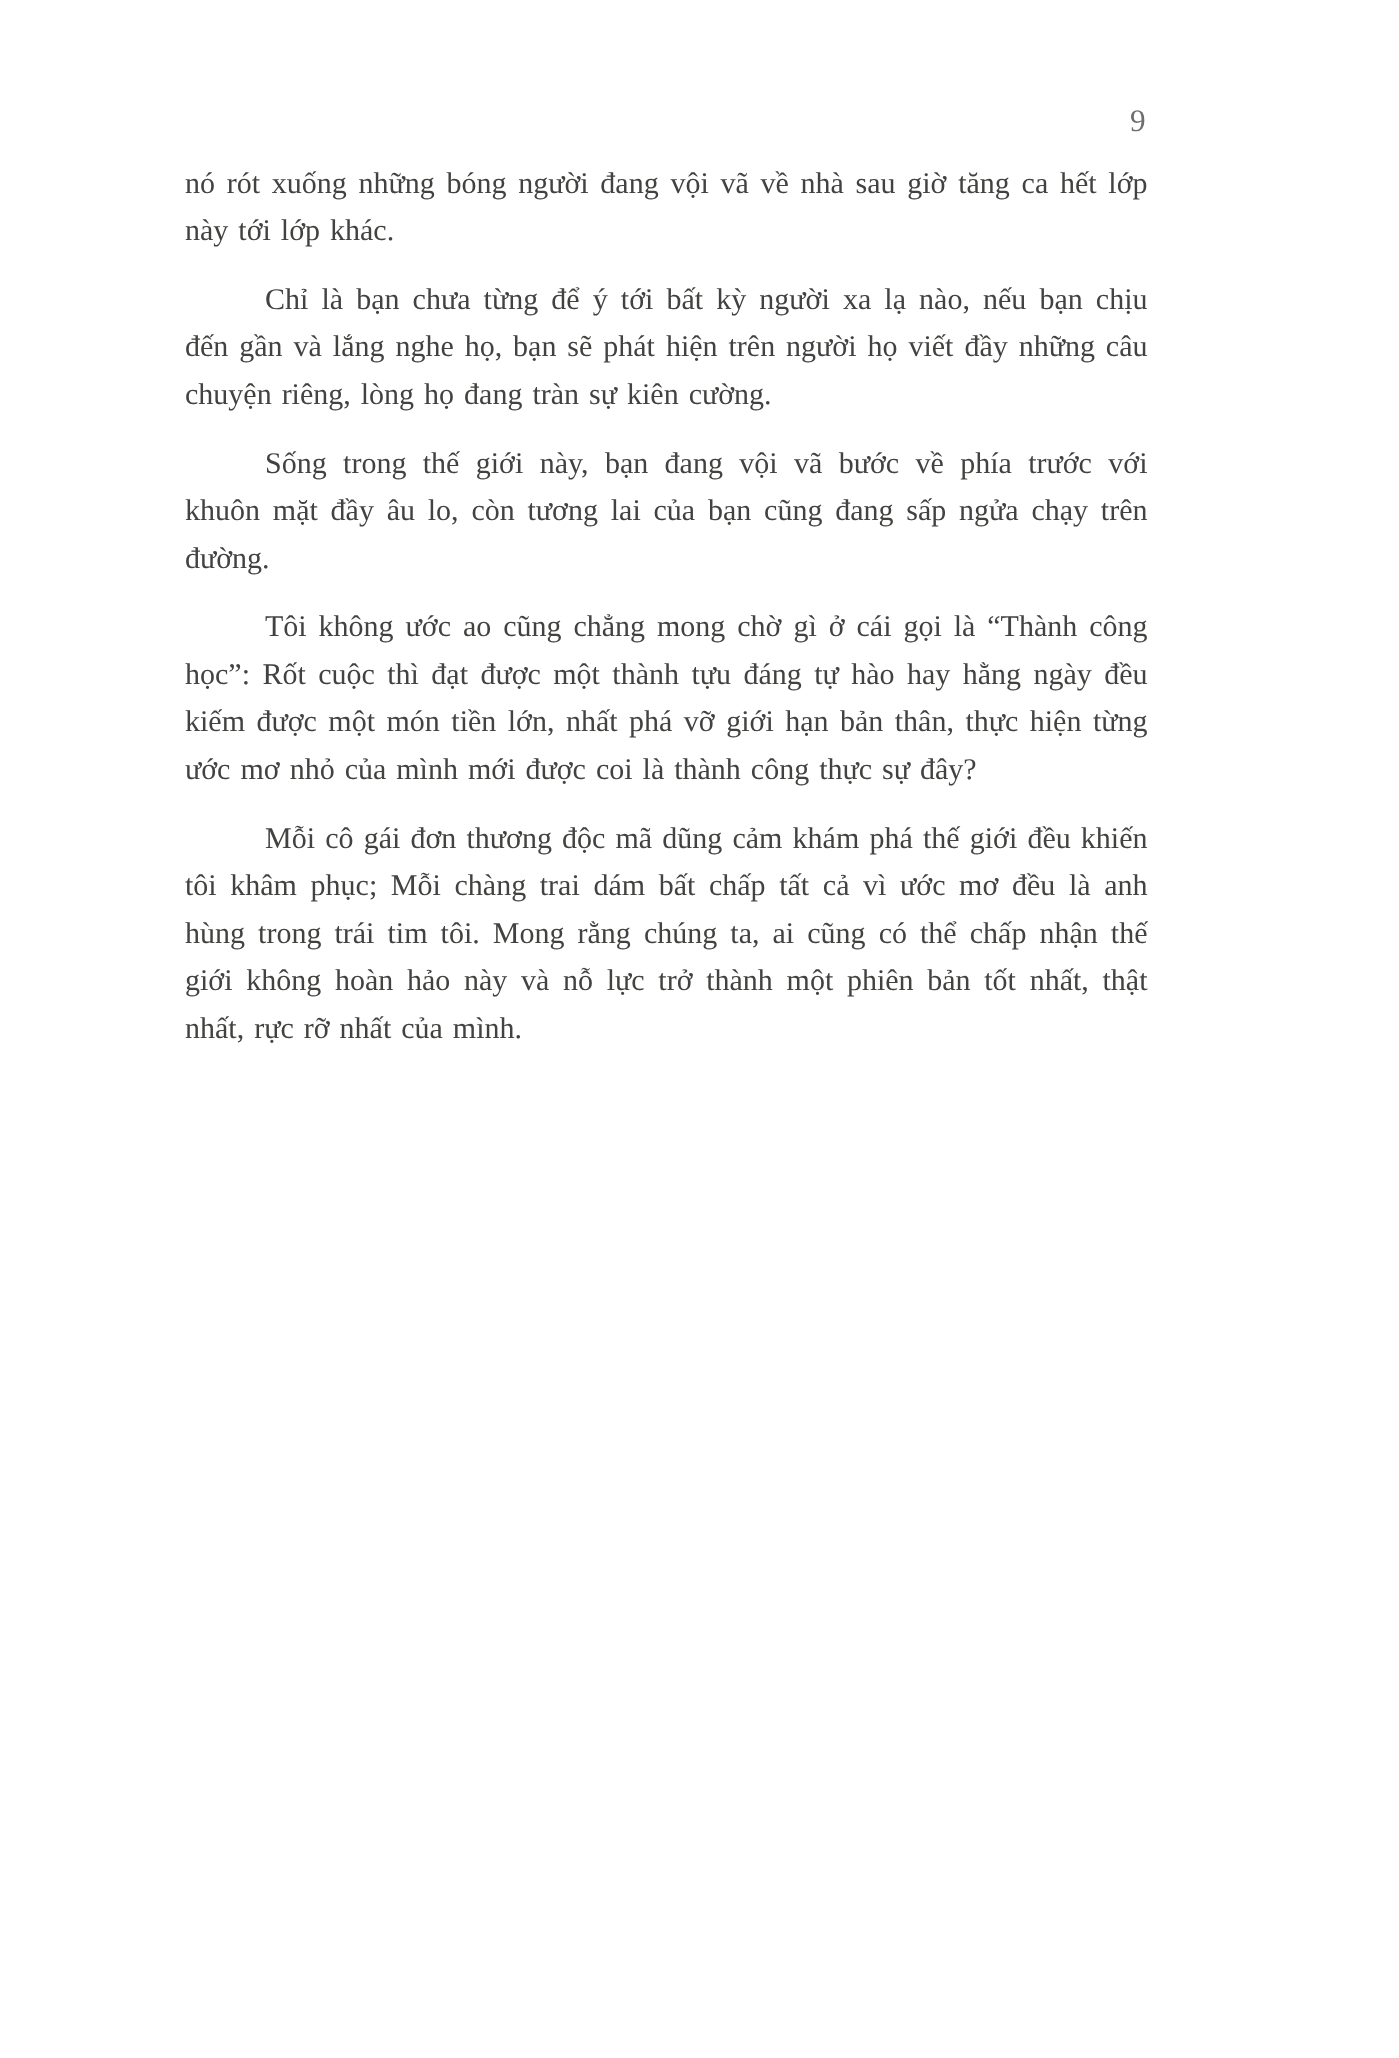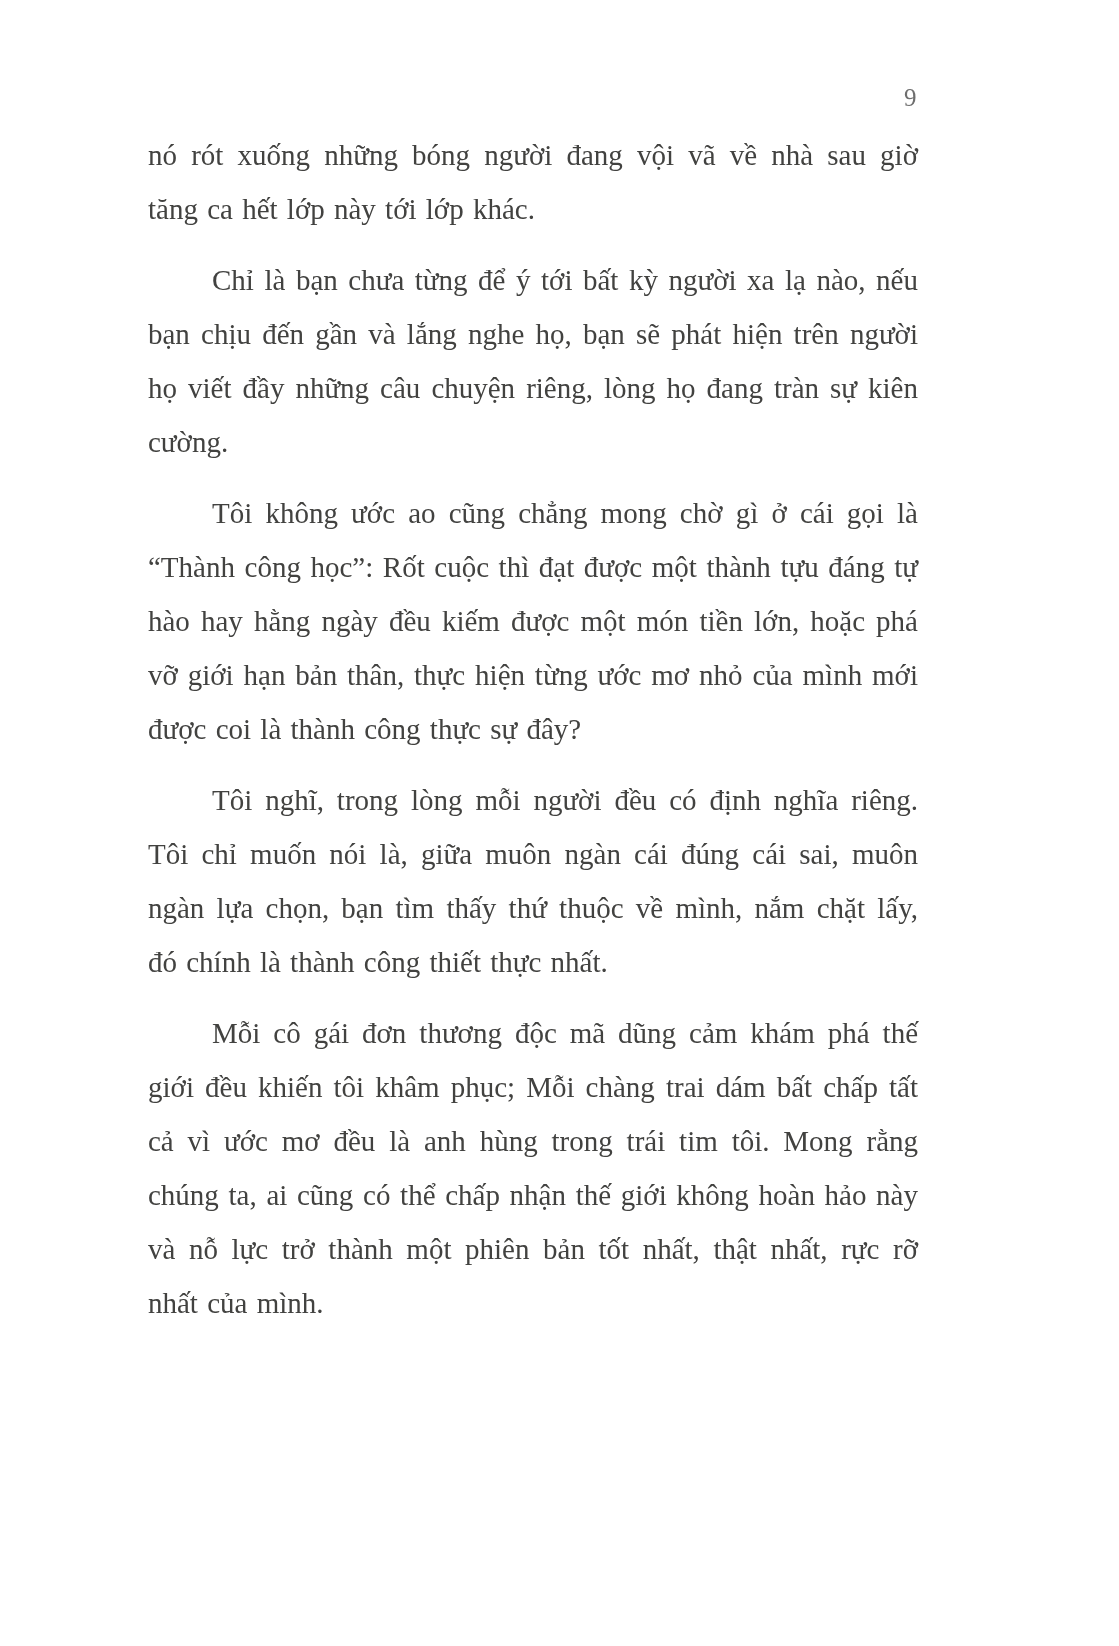--- a/index.html
+++ b/index.html
@@ -26,37 +26,37 @@
   }
   .text-block {
     position: absolute;
     top: 128px;
     left: 148px;
     width: 770px;
     color: #424240;
   }
   .para {
     margin: 0 0 17px 0;
-    font-size: 29px;
-    line-height: 54px;
+    font-size: 24px;
+    line-height: 38px;
     text-align: justify;
     text-justify: inter-word;
     text-indent: 64px;
     word-spacing: 2px;
   }
   .para.no-indent {
     text-indent: 0;
   }
 </style>
 </head>
 <body>
 
 <div class="page">
   <div class="page-number">9</div>
 
   <div class="text-block">
     <p class="para no-indent">nó rót xuống những bóng người đang vội vã về nhà sau giờ tăng ca hết lớp này tới lớp khác.</p>
     <p class="para">Chỉ là bạn chưa từng để ý tới bất kỳ người xa lạ nào, nếu bạn chịu đến gần và lắng nghe họ, bạn sẽ phát hiện trên người họ viết đầy những câu chuyện riêng, lòng họ đang tràn sự kiên cường.</p>
-    <p class="para">Tôi không ước ao cũng chẳng mong chờ gì ở cái gọi là “Thành công học”: Rốt cuộc thì đạt được một thành tựu đáng tự hào hay hằng ngày đều kiếm được một món tiền lớn, hoặc phá vỡ giới hạn bản thân, thực hiện từng ước mơ nhỏ của mình mới được coi là thành công thực sự đây?</p>
-    <p class="para">Tôi nghĩ, trong lòng mỗi người đều có định nghĩa riêng. Tôi chỉ muốn nói là, giữa muôn ngàn cái đúng cái sai, muôn ngàn lựa chọn, bạn tìm thấy thứ thuộc về mình, nắm chặt lấy, đó chính là thành công thiết thực nhất.</p>
+    <p class="para">Sống trong thế giới này, bạn đang vội vã bước về phía trước với khuôn mặt đầy âu lo, còn tương lai của bạn cũng đang sấp ngửa chạy trên đường.</p>
+    <p class="para">Tôi không ước ao cũng chẳng mong chờ gì ở cái gọi là “Thành công học”: Rốt cuộc thì đạt được một thành tựu đáng tự hào hay hằng ngày đều kiếm được một món tiền lớn, nhất phá vỡ giới hạn bản thân, thực hiện từng ước mơ nhỏ của mình mới được coi là thành công thực sự đây?</p>
     <p class="para">Mỗi cô gái đơn thương độc mã dũng cảm khám phá thế giới đều khiến tôi khâm phục; Mỗi chàng trai dám bất chấp tất cả vì ước mơ đều là anh hùng trong trái tim tôi. Mong rằng chúng ta, ai cũng có thể chấp nhận thế giới không hoàn hảo này và nỗ lực trở thành một phiên bản tốt nhất, thật nhất, rực rỡ nhất của mình.</p>
   </div>
 </div>
 
 </body></html>

